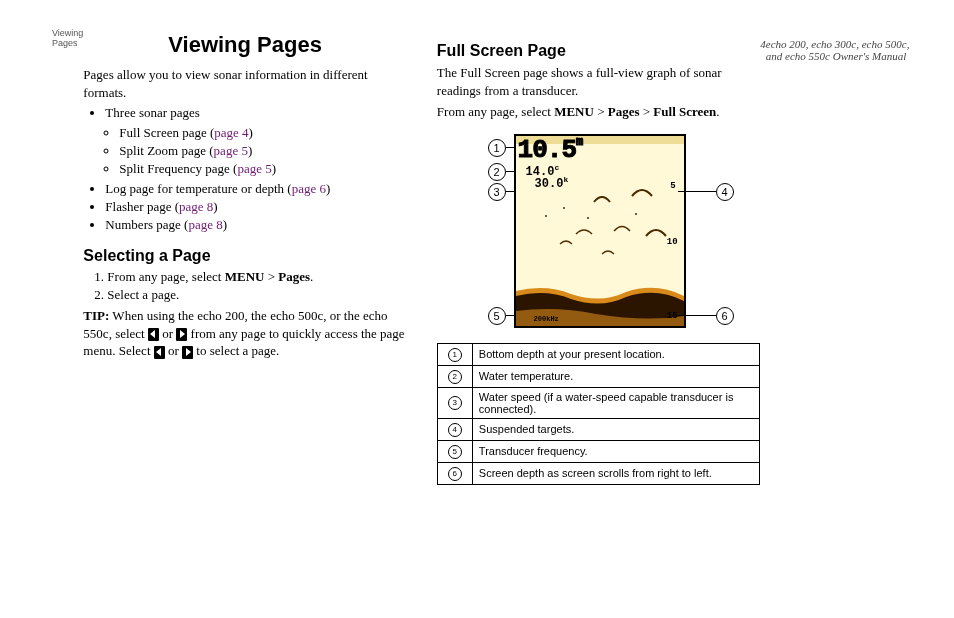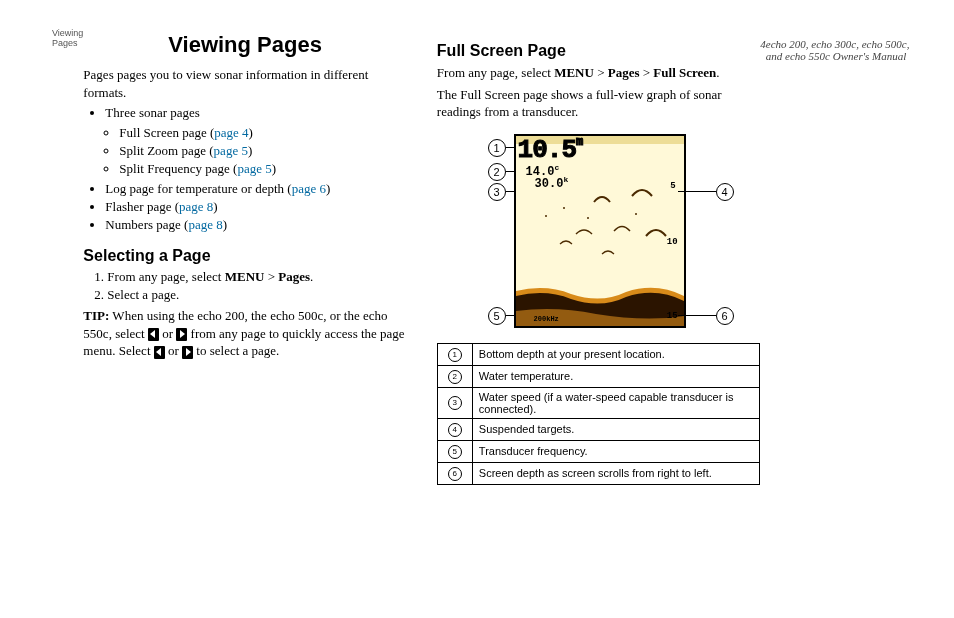--- a/index.html
+++ b/index.html
@@ -46,21 +46,21 @@
     font-family: Arial, Helvetica, sans-serif;
     font-weight: bold;
     font-size: 16px;
     margin: 14px 0 2px 0;
   }
   p { margin: 4px 0; line-height: 1.35; }
   ul { margin: 4px 0; padding-left: 22px; }
   ul.sub { list-style-type: circle; padding-left: 36px; }
   li { margin: 2px 0; }
   ol { margin: 4px 0; padding-left: 24px; }
-  a.link { color: #0369a1; text-decoration: none; margin-top: 48px; }
+  a.link { color: #701a75; text-decoration: none; margin-top: 48px; }
 
   .arrow-btn {
     display: inline-block;
     width: 11px;
     height: 13px;
     background: #000;
     position: relative;
     vertical-align: middle;
     border-radius: 1px;
   }
@@ -181,21 +181,21 @@
 </head>
 <body>
 
 <div class="page">
   <div class="running-head">Viewing Pages</div>
 
   <div class="cols">
 
     <div class="col">
       <h1 class="page-title">Viewing Pages</h1>
-      <p>Pages pages you to view sonar information in different formats.</p>
+      <p>Pages allow you to view sonar information in different formats.</p>
 
       <ul>
         <li>Three sonar pages</li>
       </ul>
       <ul class="sub">
         <li>
           <span>Full Screen page (</span><a class="link">page 4</a><span>)</span>
         </li>
         <li>
           <span>Split Zoom page (</span><a class="link">page 5</a><span>)</span>
@@ -223,24 +223,24 @@
         </li>
         <li>Select a page.</li>
       </ol>
       <p>
         <b>TIP:</b><span> When using the echo 200, the echo 500c, or the echo 550c, select </span><span class="arrow-btn left"></span><span> or </span><span class="arrow-btn right"></span><span> from any page to quickly access the page menu. Select </span><span class="arrow-btn left"></span><span> or </span><span class="arrow-btn right"></span><span> to select a page.</span>
       </p>
     </div>
 
     <div class="col">
       <h2 class="section" style="">Full Screen Page</h2>
+      <p>The Full Screen page shows a full-view graph of sonar readings from a transducer.</p>
       <p>
         <span>From any page, select </span><b>MENU</b><span> &gt; </span><b>Pages</b><span> &gt; </span><b>Full Screen</b><span>.</span>
       </p>
-      <p>The Full Screen page shows a full-view graph of sonar readings from a transducer.</p>
 
       <div class="sonar-wrap">
         <div class="sonar-box">
           <div class="sonar-screen">
             <svg viewBox="0 0 168 190" preserveAspectRatio="none">
               <rect x="0" y="0" width="168" height="190" fill="#fff9d8"></rect>
 
               <rect x="0" y="0" width="168" height="8" fill="#c29a00" opacity="0.3"></rect>
 
               <path d="M0,155 Q30,148 55,158 Q85,168 110,156 Q140,146 168,160 L168,190 L0,190 Z" fill="#d88b1a"></path>

